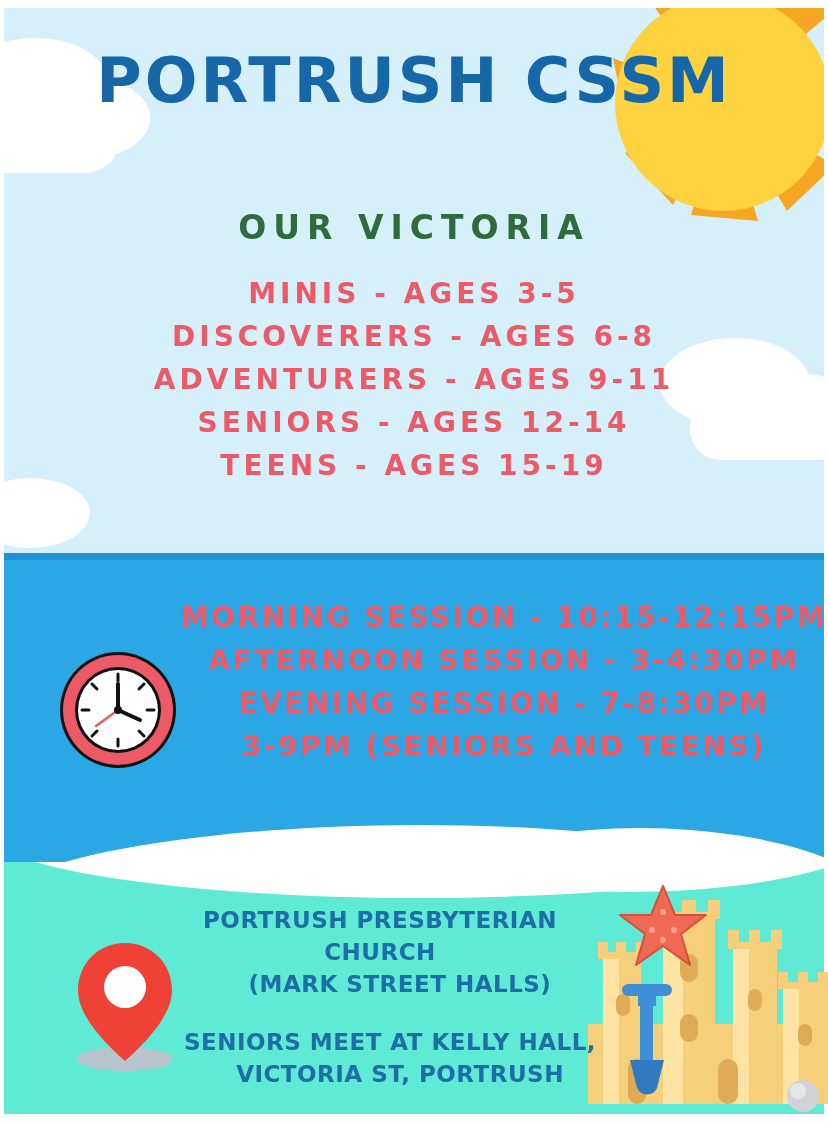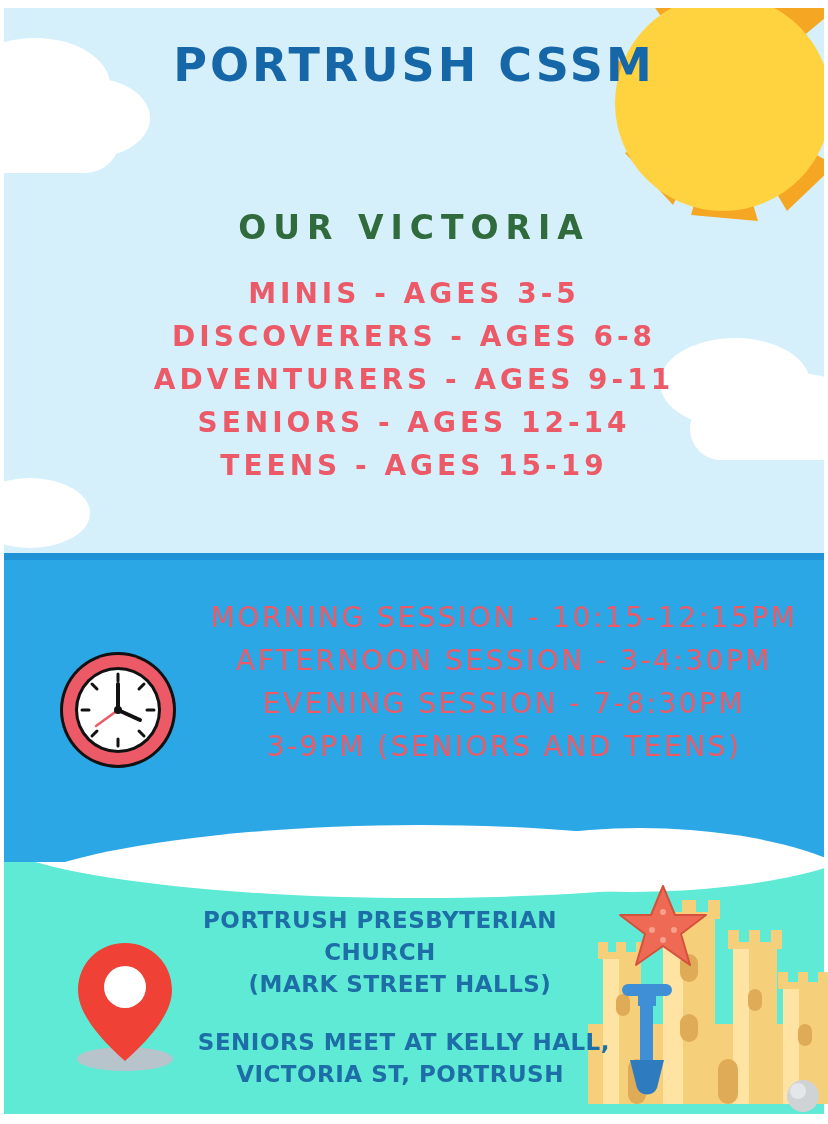--- a/index.html
+++ b/index.html
@@ -44,26 +44,26 @@
     position: absolute;
     right: -45px;
     top: -55px;
     width: 300px;
     height: 300px;
   }
   
   .title {
     position: absolute;
     left: 0;
-    top: 38px;
+    top: 44px;
     width: 828px;
     text-align: center;
     font-family: "DejaVu Sans", sans-serif;
     font-weight: bold;
-    font-size: 46px;
+    font-size: 62px;
     letter-spacing: 3px;
     color: #1667a8;
     z-index: 5;
   }
   .sections-heading {
     position: absolute;
     left: 0;
     top: 208px;
     width: 828px;
     text-align: center;
@@ -138,21 +138,21 @@
   .times {
     position: absolute;
     left: 180px;
     top: 43px;
     width: 648px;
     text-align: center;
     z-index: 5;
   }
   .times div {
     font-family: "DejaVu Sans", sans-serif;
-    font-weight: normal;
+    font-weight: bold;
     font-size: 28px;
     letter-spacing: 2.5px;
     color: #ec5a68;
     line-height: 43px;
   }
 
   
   .sand {
     position: absolute;
     left: 0;
@@ -199,21 +199,21 @@
   .venue div {
     font-family: "DejaVu Sans", sans-serif;
     font-weight: bold;
     font-size: 23px;
     letter-spacing: 0.5px;
     color: #1d6da6;
     line-height: 32px;
   }
   .venue .line-indent-1 { padding-left: 40px; }
   .venue .spacer { height: 26px; line-height: 26px; }
-  .venue .line-indent-2 { padding-left: 20px; text-align: right; }
+  .venue .line-indent-2 { padding-left: 20px; }
   .castle {
     position: absolute;
     right: 0;
     bottom: 0;
     width: 260px;
     height: 250px;
     z-index: 4;
   }
   .starfish {
     position: absolute;

